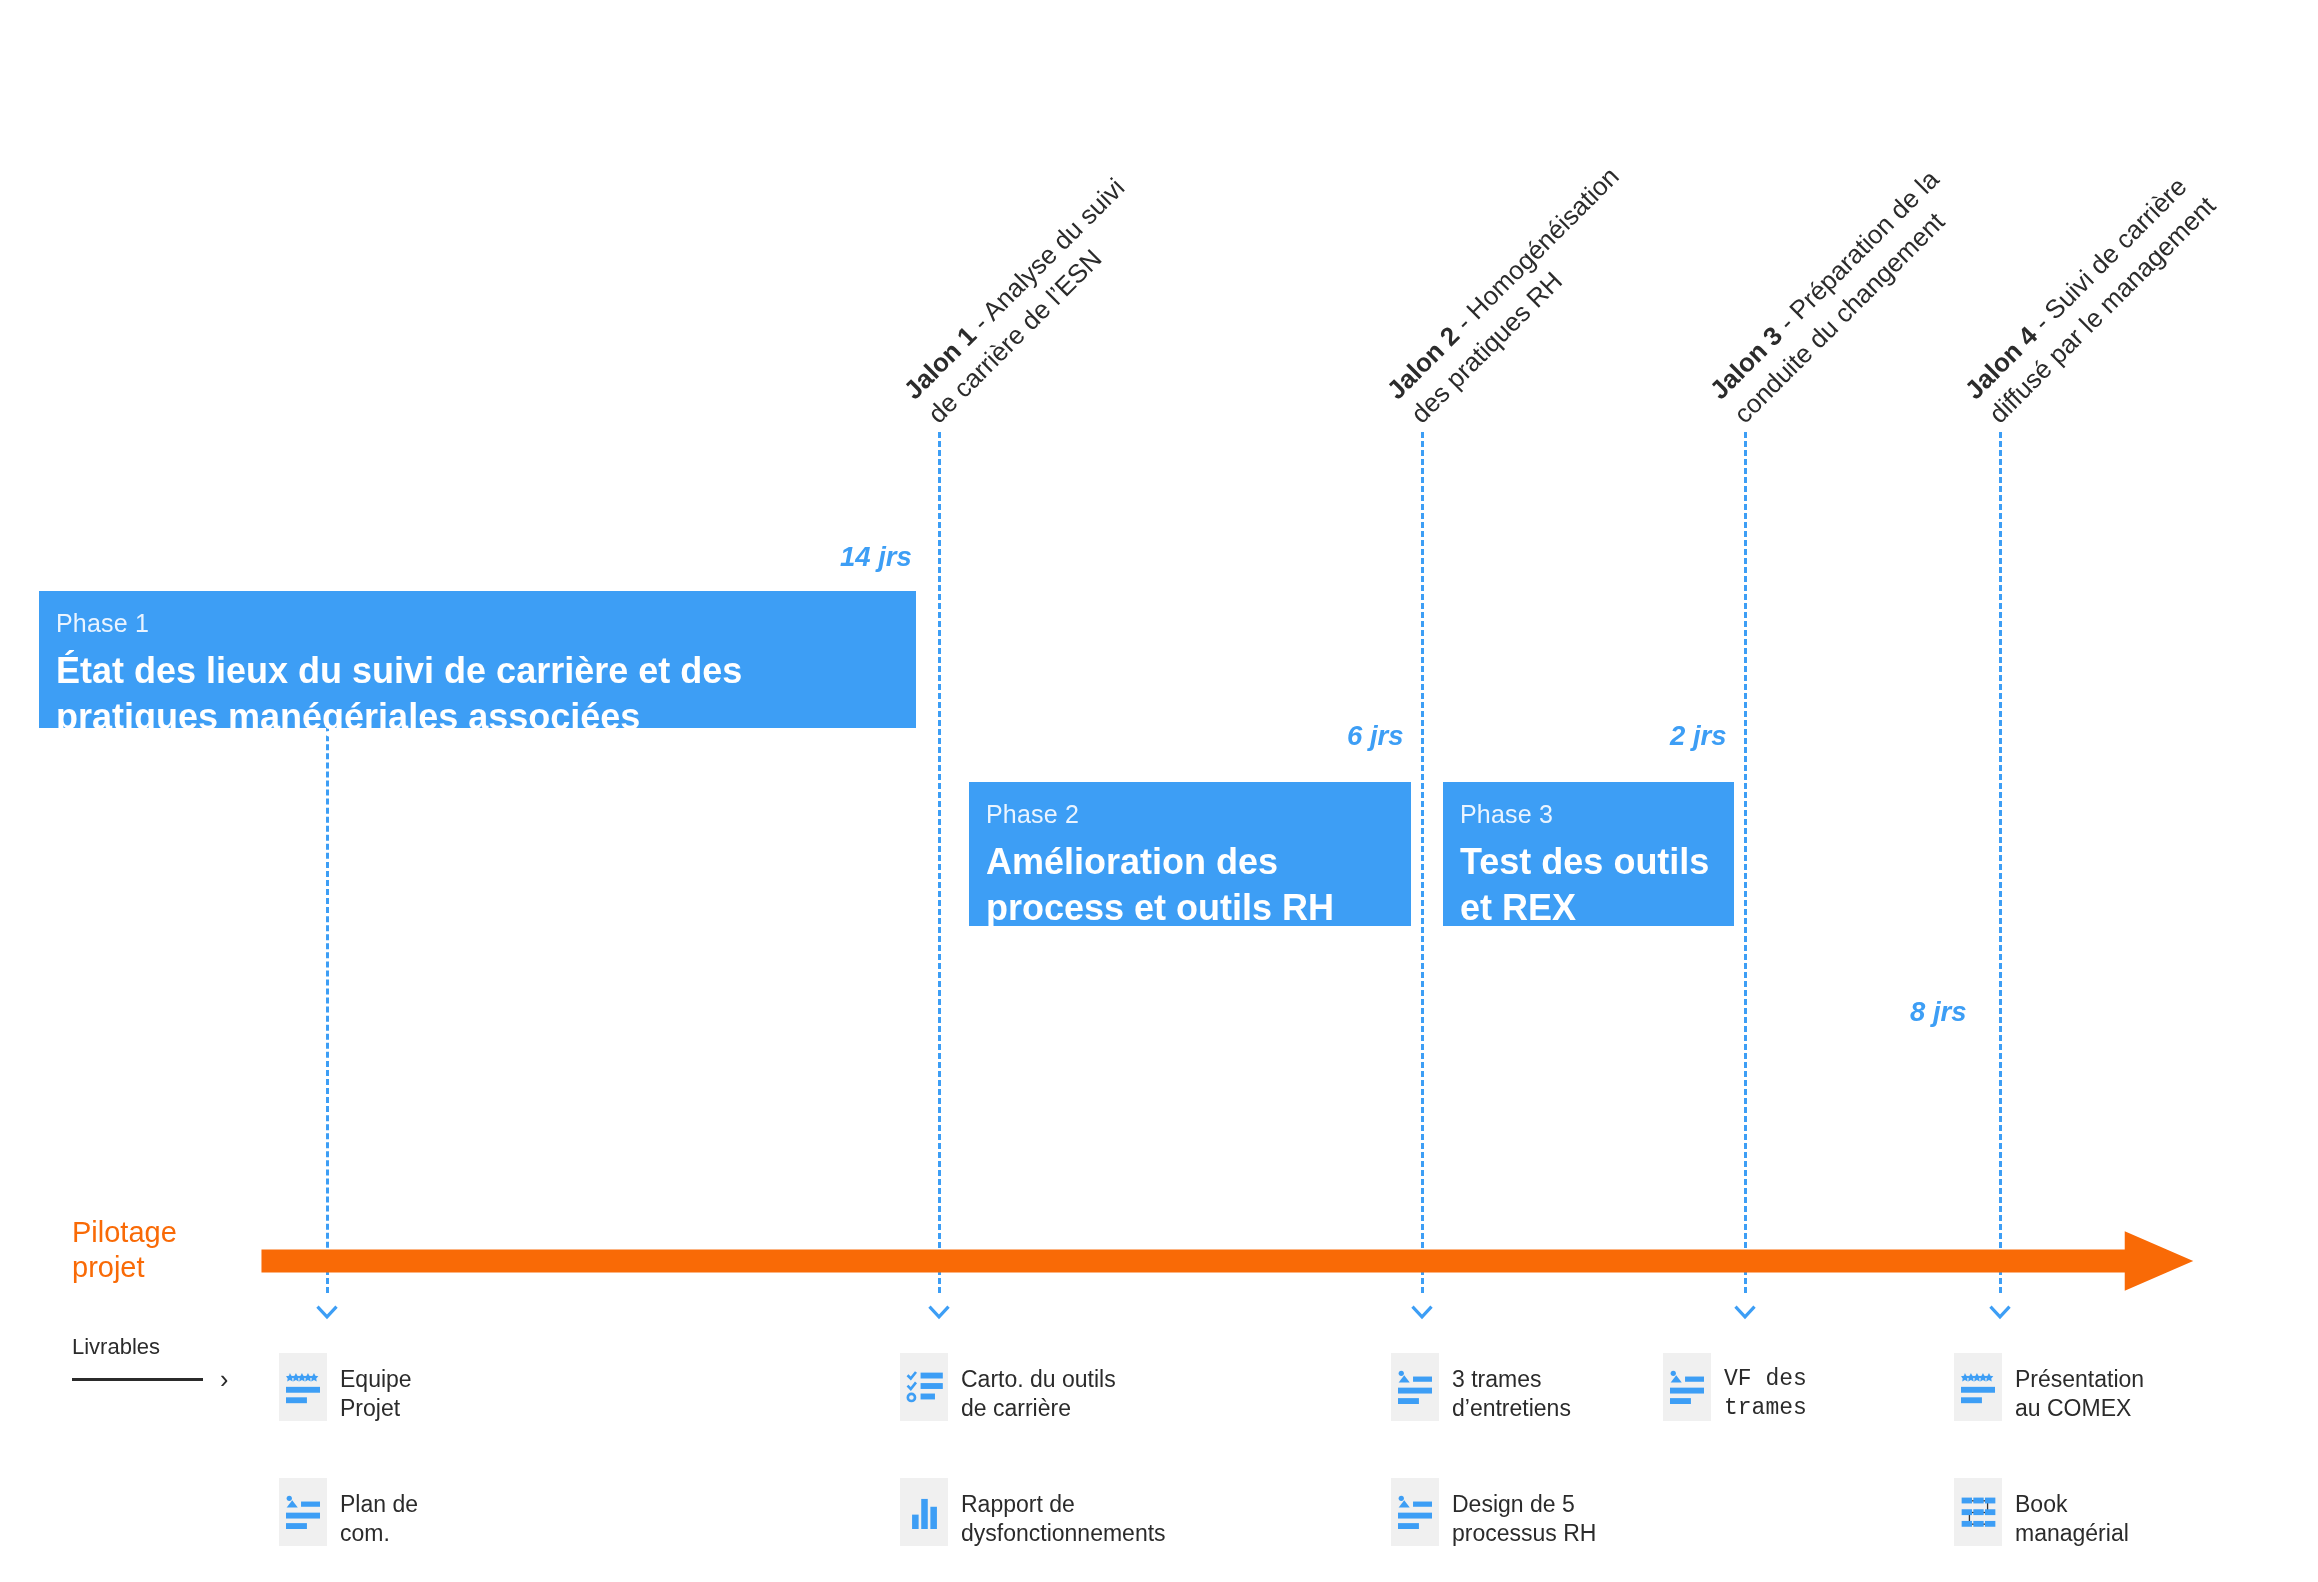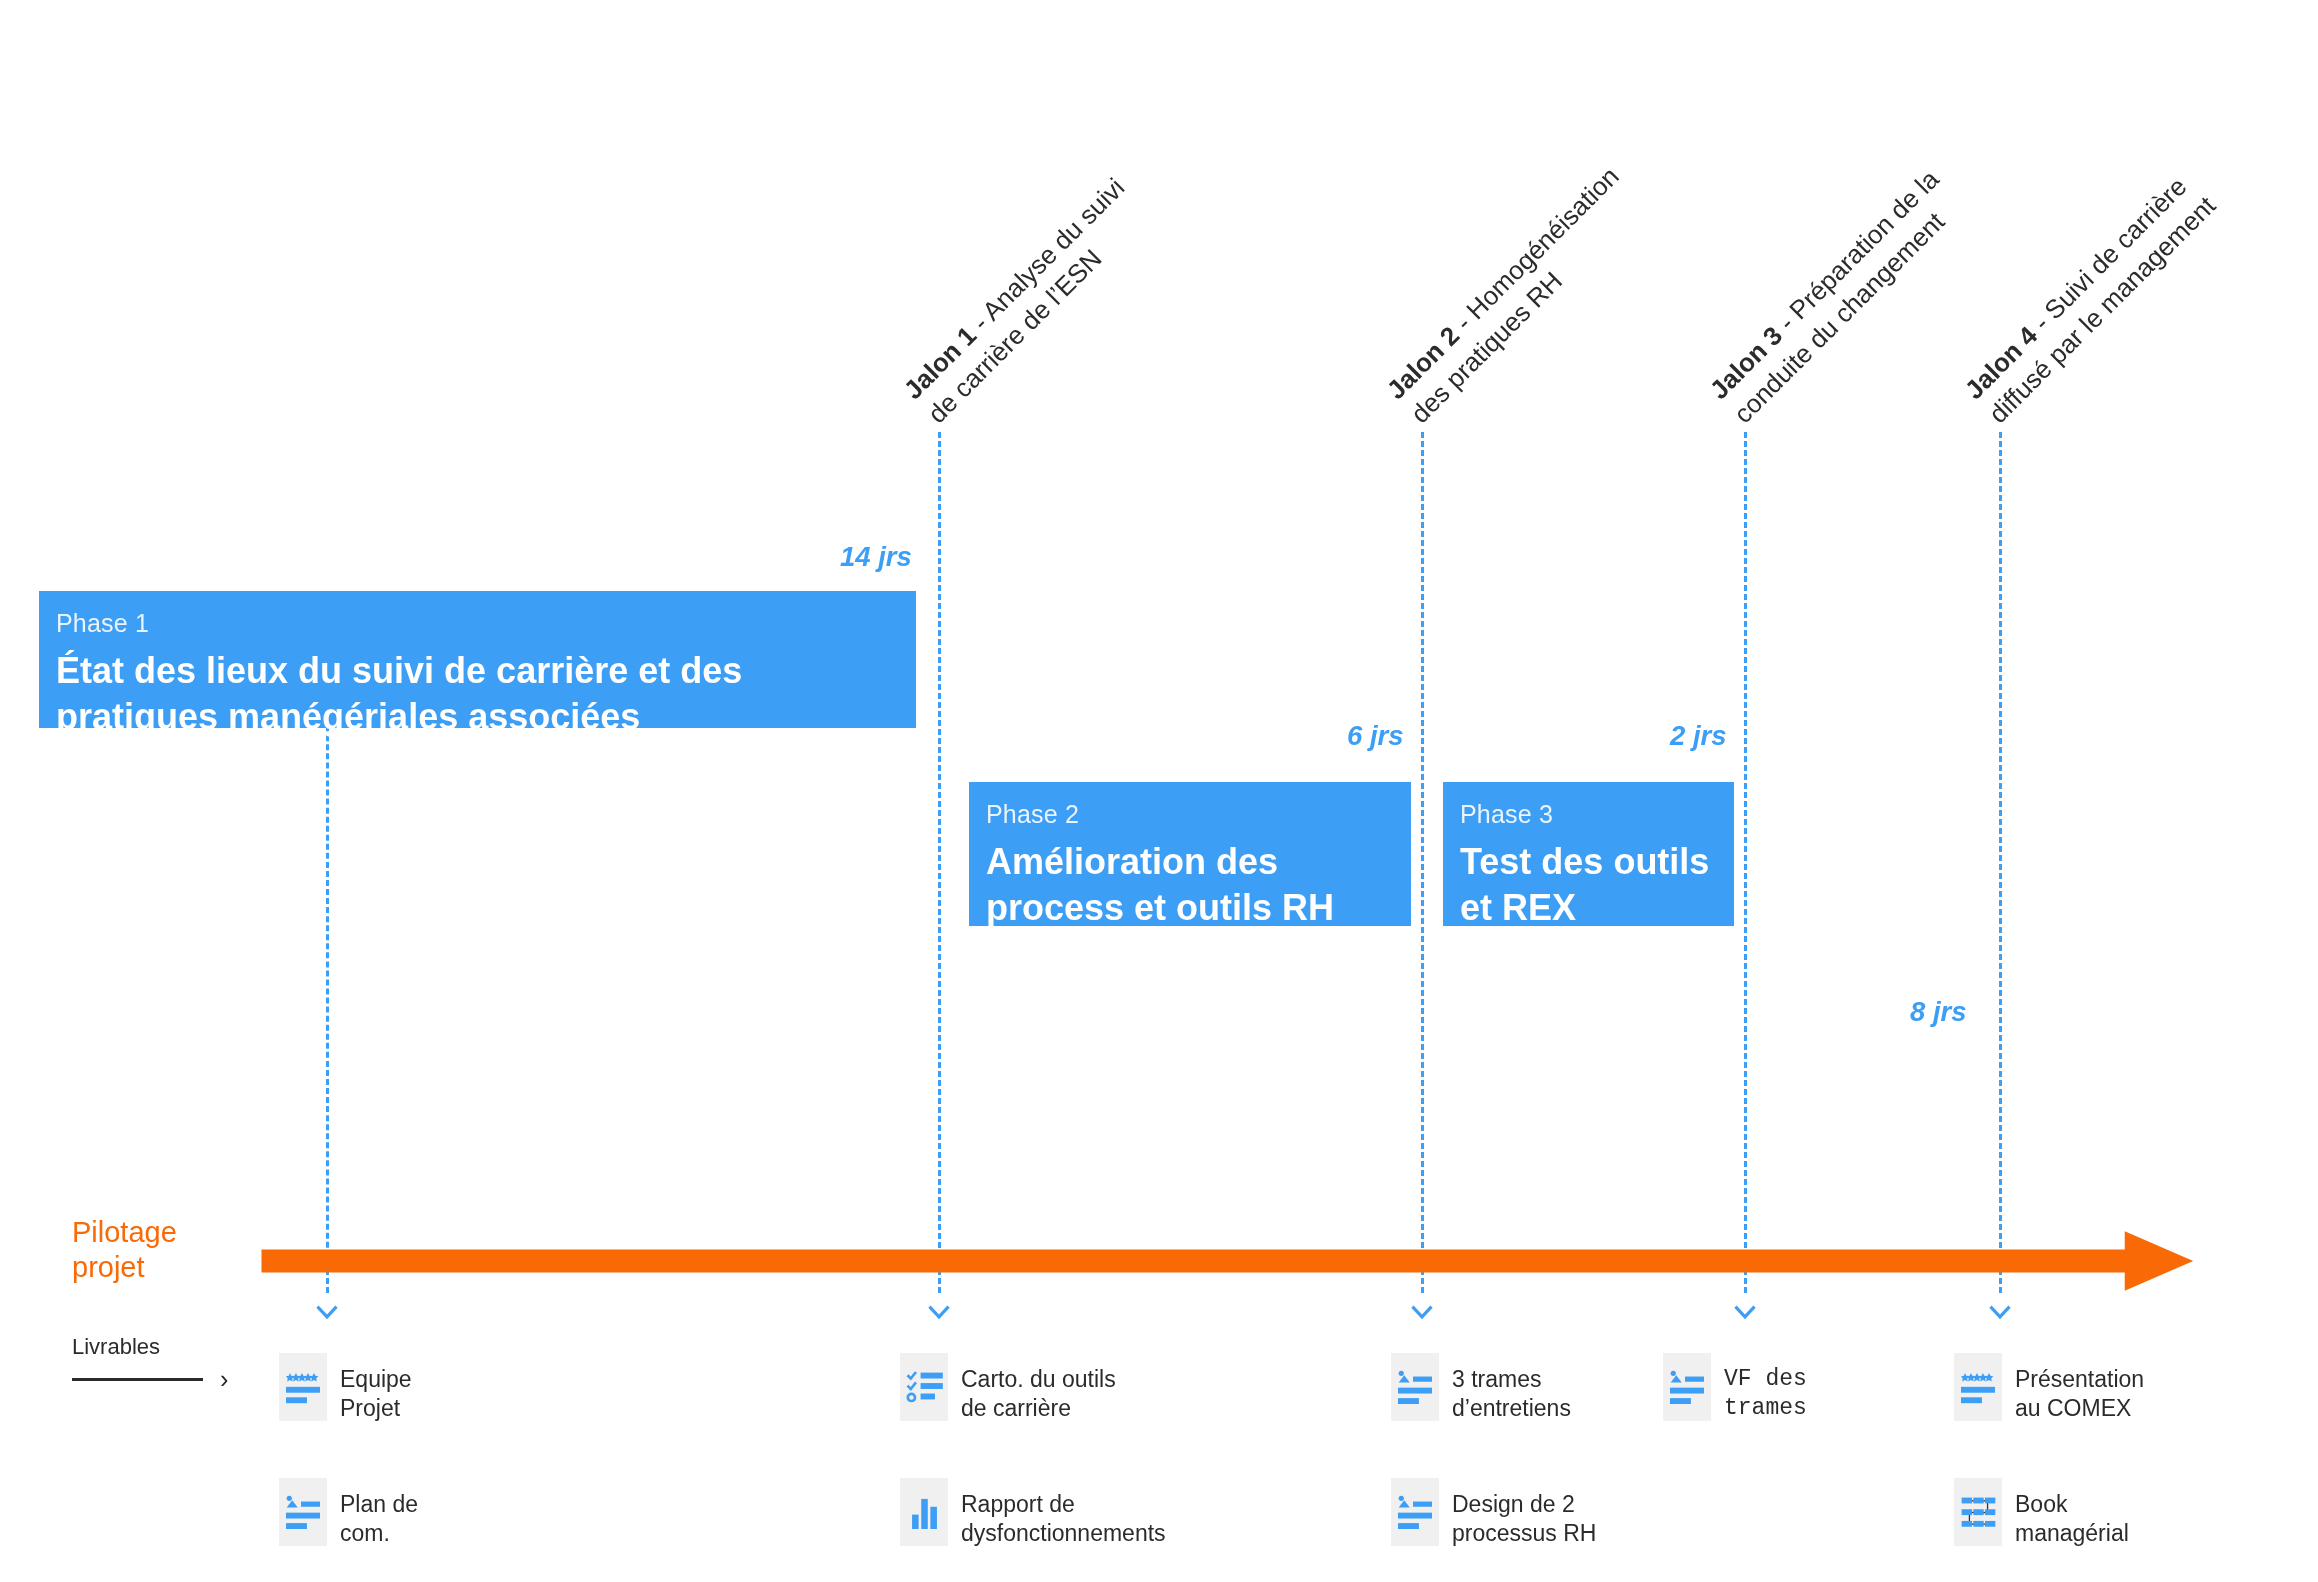--- a/index.html
+++ b/index.html
@@ -271,21 +271,21 @@
       <svg width="34" height="34" viewBox="0 0 52 52">
         <g fill="#3d9ef5">
           <circle cx="5" cy="5" r="4"></circle>
           <path d="M1 19 L9.5 8 L18 19 Z"></path>
           <rect x="23" y="10" width="29" height="8"></rect>
           <rect x="0" y="27" width="52" height="9"></rect>
           <rect x="0" y="43" width="32" height="9"></rect>
         </g>
       </svg>
     </div>
-    <div class="dtext">Design de 2
+    <div class="dtext">Design de 5
 processus RH</div>
   </div>
 
   <div class="deliv" style="left:1954px;top:1478px;">
     <div class="tile">
       <svg width="35" height="33" viewBox="0 0 54 50">
         <g stroke="#333333" stroke-width="2">
           <line x1="13" y1="7" x2="27" y2="7"></line>
           <line x1="27" y1="7" x2="41" y2="7"></line>
           <line x1="13" y1="25" x2="27" y2="25"></line>

